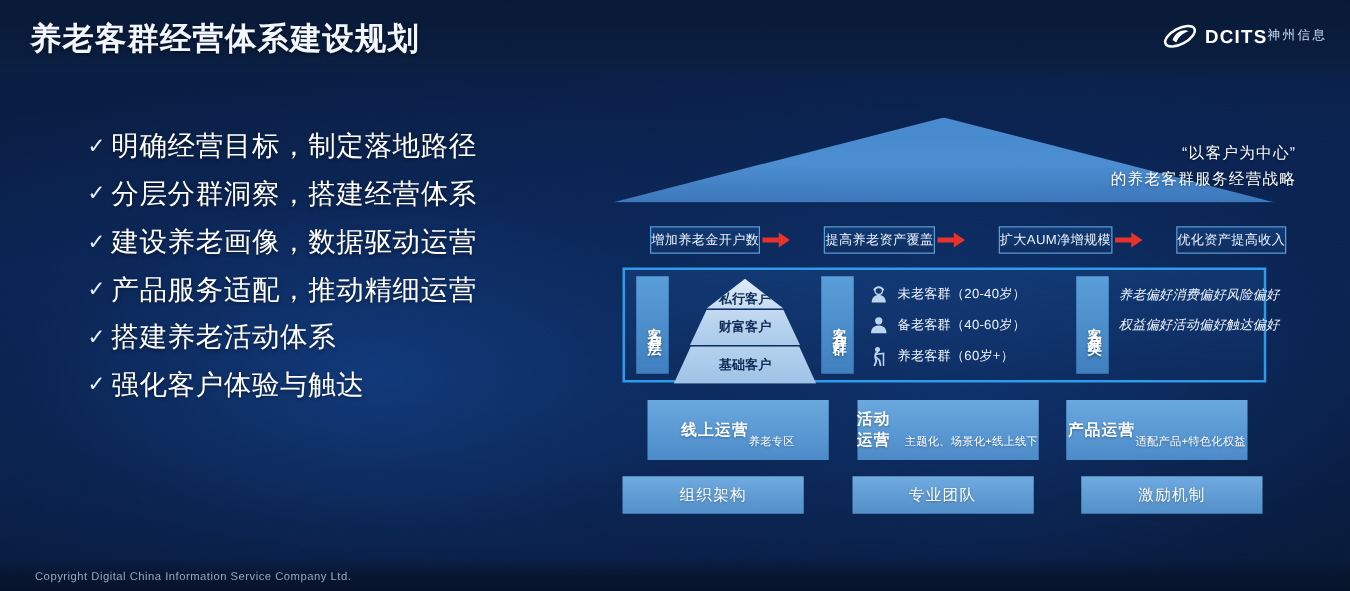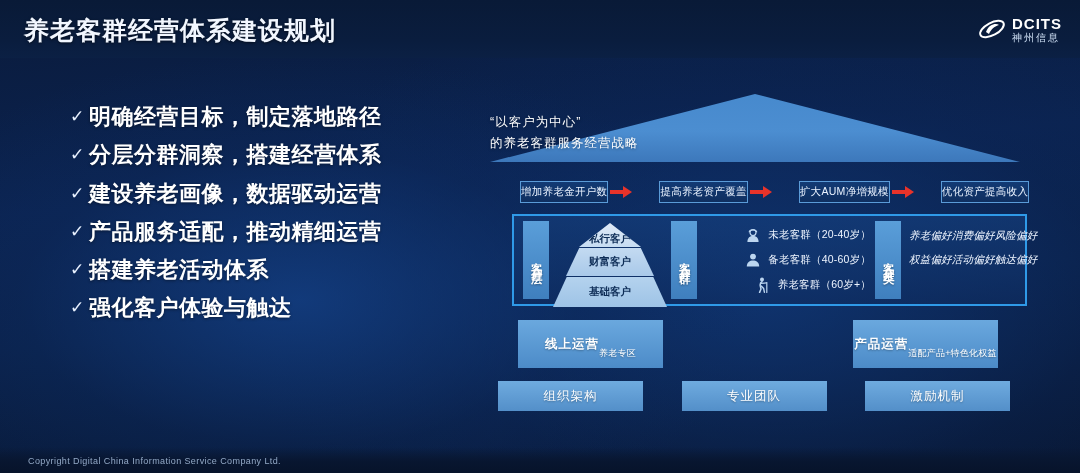--- a/index.html
+++ b/index.html
@@ -23,51 +23,51 @@
   }
   #page-title {
     position:absolute; left:24px; top:14px;
     font-size:25px; font-weight:bold; color:#f2f7ff;
     letter-spacing:1px;
     text-shadow:0 1px 3px rgba(0,0,0,0.55);
   }
   
   #logo { position:absolute; right:18px; top:12px; height:34px; display:flex; align-items:center; gap:6px; }
   #logo-mark { width:28px; height:28px; flex:0 0 auto; }
-  #logo-text { display:flex; flex-direction:column; line-height:1; }
+  #logo-text { display:flex; flex-direction:row; line-height:1; }
   #logo-en { font-size:15px; font-weight:bold; color:#ffffff; letter-spacing:1px; }
   #logo-cn { font-size:10px; color:#cfe0f5; letter-spacing:2px; margin-top:2px; }
 
   
   #bullets { position:absolute; left:70px; top:104px; width:400px; }
   .bullet { display:flex; align-items:baseline; margin-bottom:13px; }
   .check {
     flex:0 0 auto; width:19px; font-size:17px; color:#e8f1ff;
     font-weight:normal; line-height:1; position:relative; top:-2px;
   }
   .bullet-text {
-    font-size:22px; font-weight:bold; color:#ffffff;
+    font-size:22px; font-weight:normal; color:#ffffff;
     letter-spacing:0.5px; line-height:1.15;
     text-shadow:0 1px 3px rgba(0,0,0,0.45);
   }
 
   
   #diagram { position:absolute; left:490px; top:88px; width:530px; height:340px; }
 
   
   #strategy-wrap { position:relative; width:530px; height:80px; }
   #strategy-tri {
     position:absolute; left:0; top:6px; width:530px; height:68px;
     background:linear-gradient(180deg,#4a8fd4 0%,#4f93d7 55%,#3f7cc0 100%);
     clip-path:polygon(50% 0%, 100% 100%, 0% 100%);
     opacity:0.95;
   }
   #strategy-text {
-    position:absolute; left:0; top:26px; width:530px;
-    text-align:left; color:#ffffff;
+    position:absolute; left:17px; top:26px; width:530px;
+    text-align:right; color:#ffffff;
     text-shadow:0 1px 3px rgba(0,0,0,0.35);
   }
   #strategy-l1 { font-size:12.5px; letter-spacing:1px; margin-bottom:4px; }
   #strategy-l2 { font-size:12.5px; letter-spacing:1px; }
 
   
   #chain {
     position:absolute; left:5px; top:92px; width:520px; height:24px;
     display:flex; align-items:center;
   }
@@ -86,21 +86,21 @@
     background:#e8332a;
   }
   .chain-arrow::after {
     content:""; position:absolute; left:15px; top:6px;
     width:0; height:0; border-top:6px solid transparent;
     border-bottom:6px solid transparent; border-left:9px solid #e8332a;
   }
 
   
   #panel {
-    position:absolute; left:22px; top:126px; width:515px; height:92px;
+    position:absolute; left:8px; top:126px; width:515px; height:92px;
     background:linear-gradient(180deg,rgba(22,66,130,0.55) 0%,rgba(14,44,96,0.6) 100%);
     border:2px solid #2f9ae8;
     display:flex; align-items:stretch; padding:5px;
   }
   .vlabel {
     flex:0 0 26px; margin:0 4px;
     background:linear-gradient(180deg,#5a9ed9 0%,#3f7fbe 100%);
     display:flex; align-items:center; justify-content:center;
     font-size:11.5px; color:#ffffff; font-weight:bold;
     writing-mode:vertical-rl; letter-spacing:4px; line-height:1;
@@ -119,21 +119,21 @@
   #pyr2 { top:27px; width:88px;  height:28px; background:linear-gradient(180deg,#c3daf1 0%,#a9c9e9 100%);
           clip-path:polygon(15% 0%,85% 0%,100% 100%,0% 100%); }
   #pyr2 span { font-size:10.5px; }
   #pyr3 { top:56px; width:114px; height:30px; background:linear-gradient(180deg,#b4d2ee 0%,#9ec3e6 100%);
           clip-path:polygon(12% 0%,88% 0%,100% 100%,0% 100%); }
   #pyr3 span { font-size:10.5px; }
 
   
   #groups { flex:0 0 170px; display:flex; flex-direction:column;
             justify-content:space-around; padding:2px 0 2px 8px; }
-  .group-row { display:flex; align-items:center; gap:7px;justify-content:flex-end; }
+  .group-row { display:flex; align-items:center; gap:7px; }
   .pic { flex:0 0 16px; height:16px; }
   .group-label { font-size:10.5px; color:#eef5ff; white-space:nowrap; letter-spacing:0.2px; }
 
   
   #classes { flex:1 1 auto; display:grid;
              grid-template-columns:1fr 1fr 1fr; grid-template-rows:1fr 1fr 1fr;
              align-items:center; justify-items:center; padding:3px 4px;font-style:italic; }
   .cls { font-size:10.5px; color:#eef5ff; white-space:nowrap; letter-spacing:0.2px; }
 
   
@@ -293,20 +293,24 @@
         <span class="cls">触达偏好</span>
       </div>
     </div>
 
     <div id="ops">
       <div class="op">
         <span class="op-title">线上运营</span>
         <span class="op-sub">养老专区</span>
       </div>
       <div class="op">
+        <span class="op-title">活动运营</span>
+        <span class="op-sub">主题化、场景化+线上线下</span>
+      </div>
+      <div class="op">
         <span class="op-title">产品运营</span>
         <span class="op-sub">适配产品+特色化权益</span>
       </div>
     </div>
 
     <div id="foundation">
       <div class="found">组织架构</div>
       <div class="found">专业团队</div>
       <div class="found">激励机制</div>
     </div>

